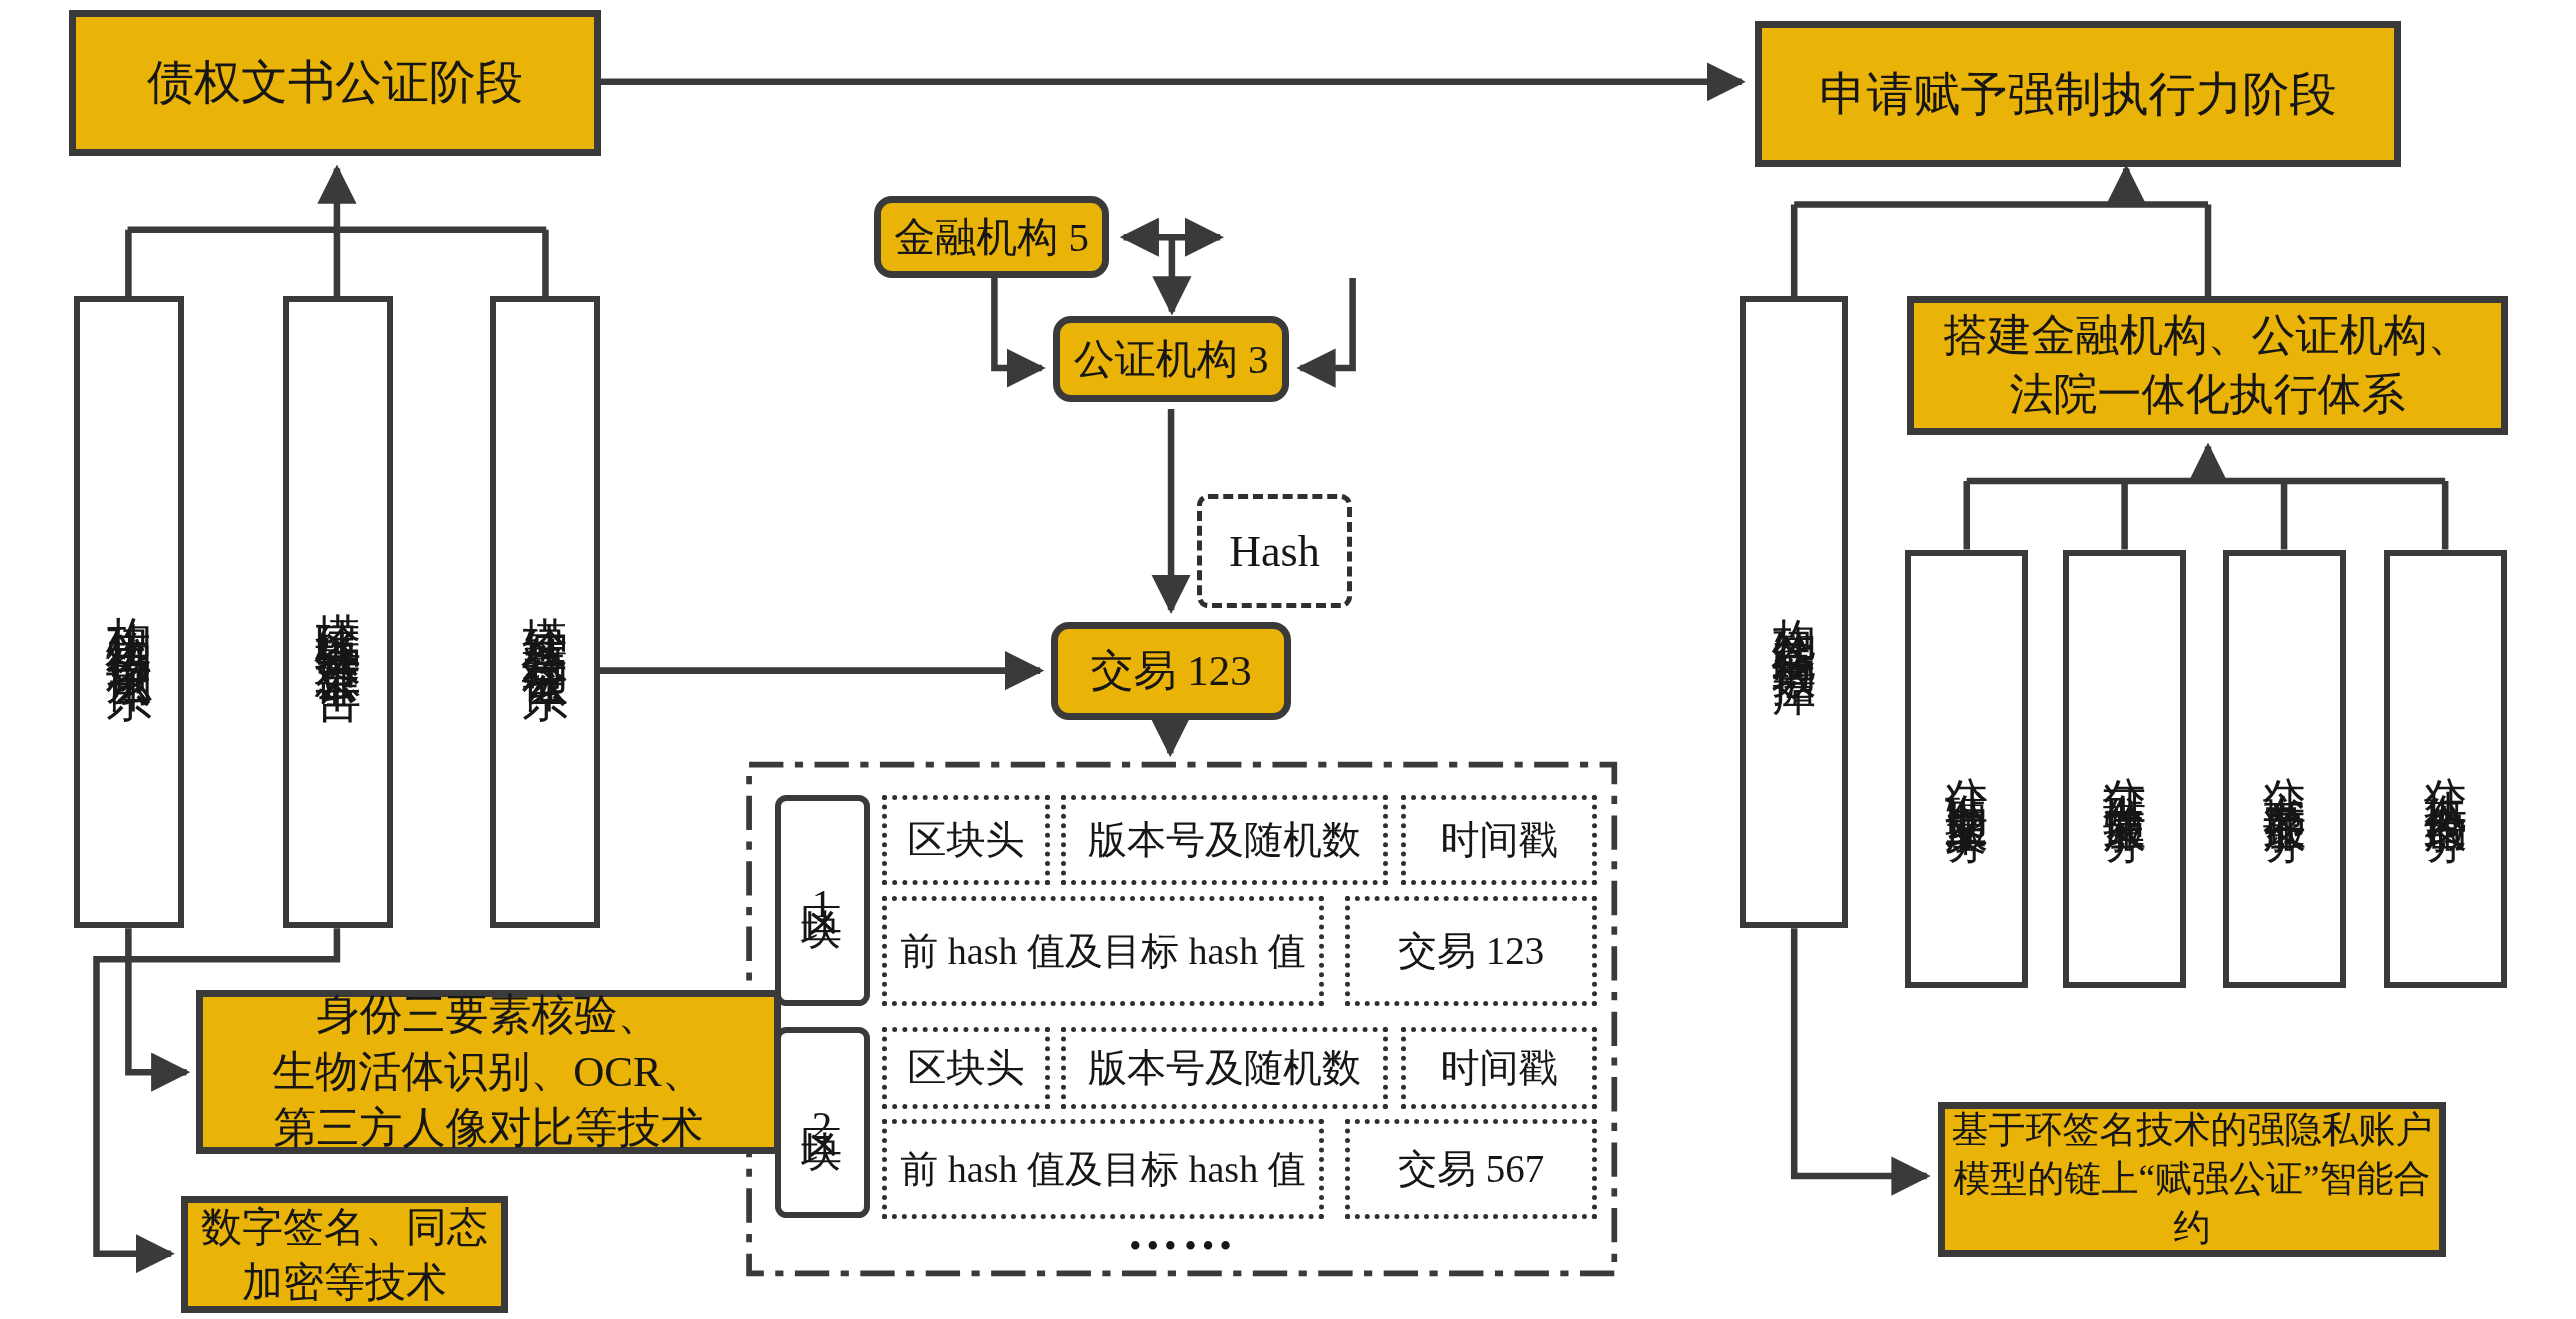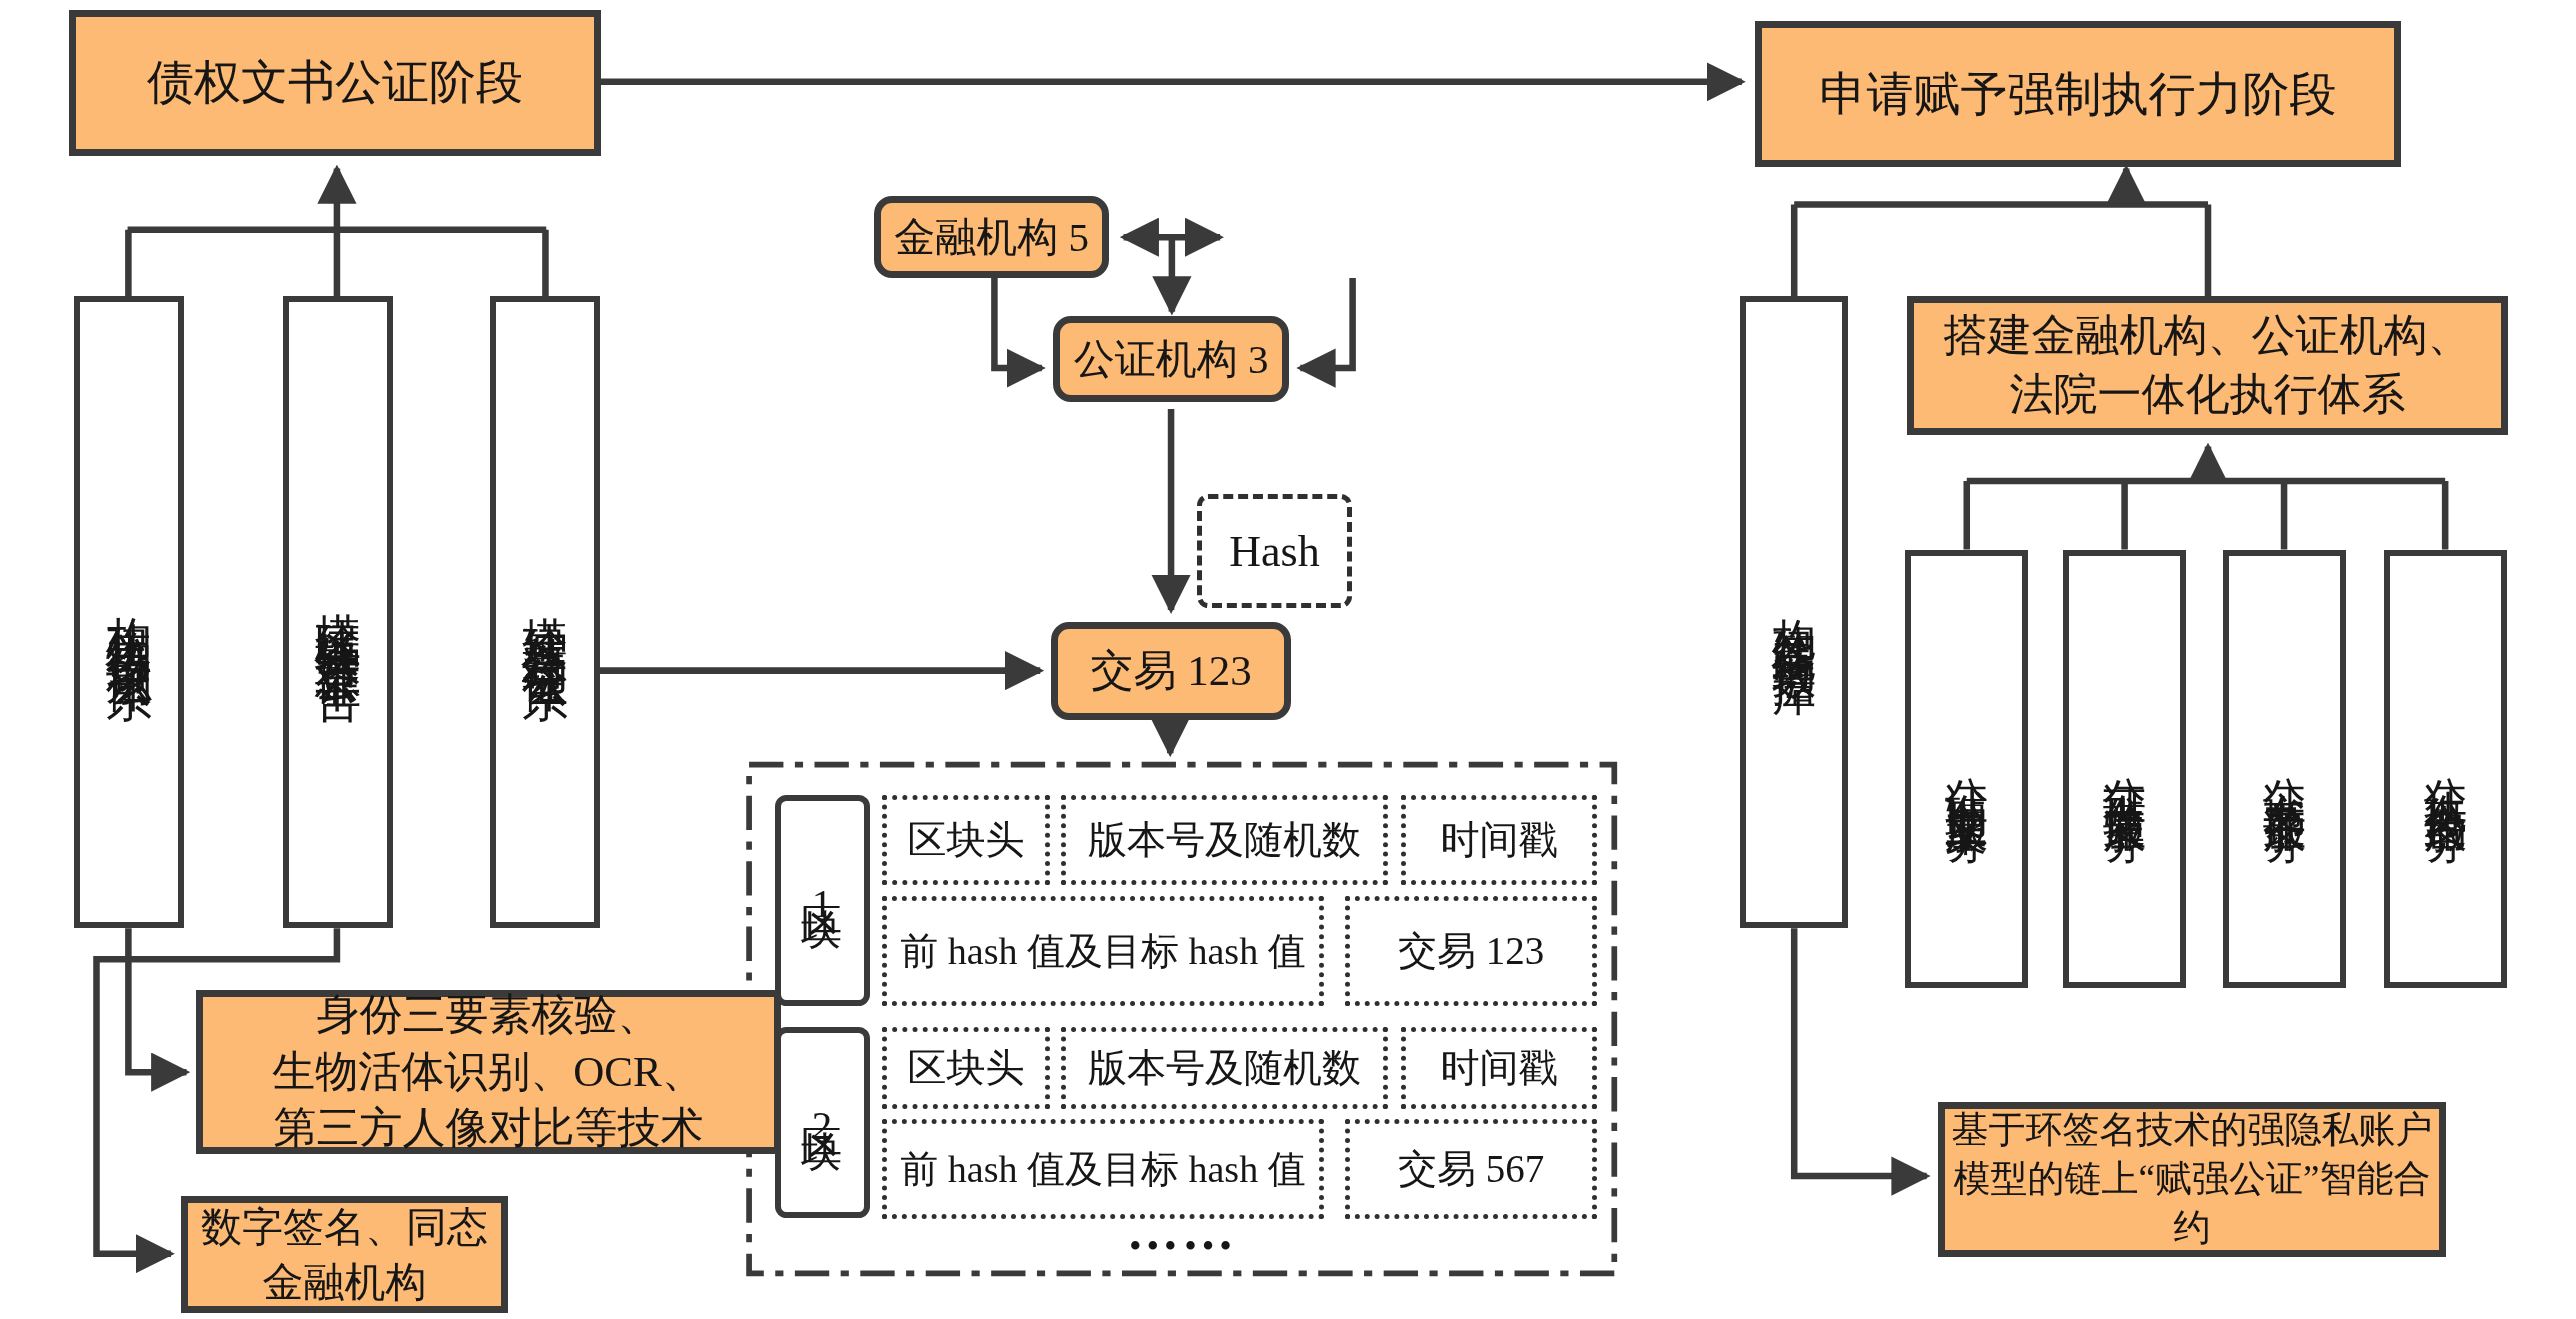--- a/index.html
+++ b/index.html
@@ -10,21 +10,21 @@
   .page{
     position:relative;
     width:2576px;height:1320px;
     background:#ffffff;
     font-family:"Liberation Serif","DejaVu Serif",serif;
     color:var(--tx);
     overflow:hidden;
   }
   .abs{position:absolute;box-sizing:border-box;}
   .flex{display:flex;align-items:center;justify-content:center;text-align:center;}
-  .b9{border:7.4px solid var(--ln);background:#fdba74;}
+  .b9{border:7.4px solid var(--ln);background:#eab308;}
   .b8{border:6.5px solid var(--ln);background:#fff;}
   .round{border-radius:18px;}
   .round14{border-radius:11.4px;}
   .dot{border:5.7px dotted #2f2f2f;background:#fff;}
   .dash{border:5.7px dashed #2f2f2f;border-radius:11.4px;background:#fff;}
   .v{writing-mode:vertical-rl;text-orientation:upright;letter-spacing:6.5px;}
   .v4{writing-mode:vertical-rl;text-orientation:upright;letter-spacing:3.3px;}
   .pre{white-space:pre-line;line-height:1.32;}
   .f64{font-size:52px;font-weight:bold;letter-spacing:3.3px;}
   .f58{font-size:47px;}
@@ -90,21 +90,21 @@
   <div class="abs flex b9 f58" style="left:1755px;top:21px;width:646px;height:146px;">申请赋予强制执行力阶段</div>
 
   <div class="abs flex b8 v f56" style="left:74px;top:296px;width:110px;height:632px;">构建生物身份识别体系</div>
   <div class="abs flex b8 v f56" style="left:283px;top:296px;width:110px;height:632px;">搭建区块链智慧公证平台</div>
   <div class="abs flex b8 v f56" style="left:490px;top:296px;width:110px;height:632px;">搭建智慧合约公证体系</div>
 
   <div class="abs flex b9 pre f52" style="left:196px;top:990px;width:585px;height:164px;">身份三要素核验、
 生物活体识别、OCR、
 第三方人像对比等技术</div>
   <div class="abs flex b9 pre f50" style="left:181px;top:1196px;width:327px;height:117px;">数字签名、同态
-金融机构</div>
+加密等技术</div>
 
   <div class="abs flex b9 round f50" style="left:874px;top:196px;width:235px;height:82px;">金融机构 5</div>
   <div class="abs flex b9 round f50" style="left:1053px;top:316px;width:236px;height:86px;">公证机构 3</div>
 
   <div class="abs flex dash f54" style="left:1197px;top:494px;width:155px;height:114px;">Hash</div>
   <div class="abs flex b9 round f52" style="left:1051px;top:622px;width:240px;height:98px;">交易 123</div>
 
   <div class="abs flex b8 round14 v4 f50" style="left:775px;top:795px;width:95px;height:211px;">区块1</div>
   <div class="abs flex dot f48" style="left:882px;top:795px;width:168px;height:90px;">区块头</div>
   <div class="abs flex dot f48" style="left:1061px;top:795px;width:327px;height:90px;">版本号及随机数</div>

